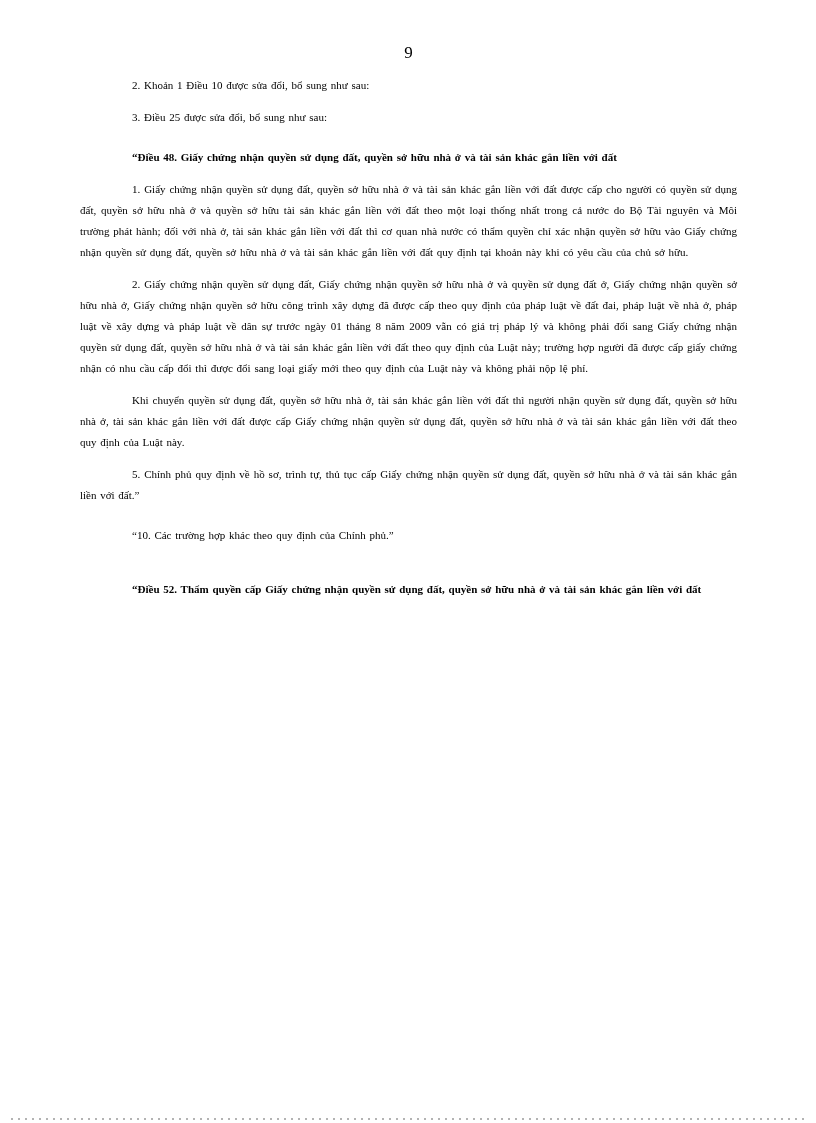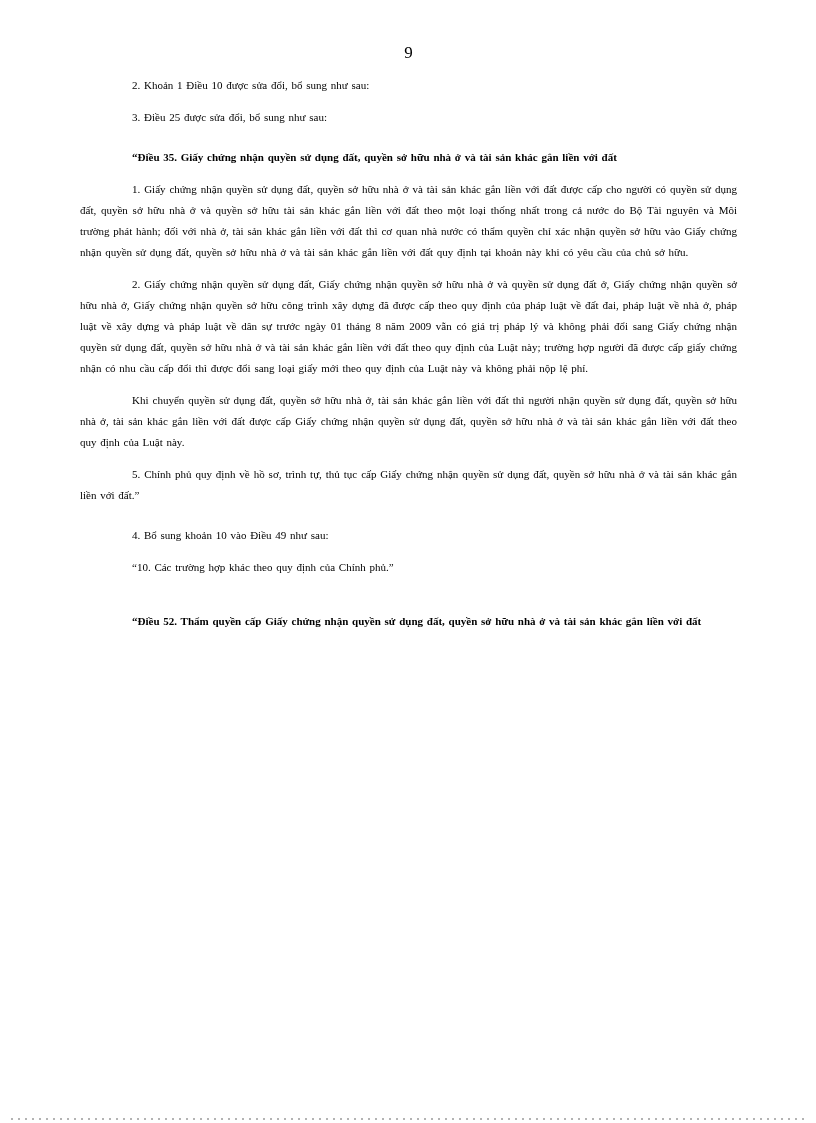--- a/index.html
+++ b/index.html
@@ -50,23 +50,22 @@
   }
 </style>
 </head>
 <body>
 
 <div class="page">
   <div class="page-number">9</div>
 
   <p class="para">2. Khoản 1 Điều 10 được sửa đổi, bổ sung như sau:</p>
   <p class="para sp-lg">3. Điều 25 được sửa đổi, bổ sung như sau:</p>
-  <p class="para bold">“Điều 35. Giấy chứng nhận quyền sử dụng đất, quyền sở hữu nhà ở và tài sản khác gắn liền với đất</p>
+  <p class="para bold">“Điều 48. Giấy chứng nhận quyền sử dụng đất, quyền sở hữu nhà ở và tài sản khác gắn liền với đất</p>
   <p class="para">1. Giấy chứng nhận quyền sử dụng đất, quyền sở hữu nhà ở và tài sản khác gắn liền với đất được cấp cho người có quyền sử dụng đất, quyền sở hữu nhà ở và quyền sở hữu tài sản khác gắn liền với đất theo một loại thống nhất trong cả nước do Bộ Tài nguyên và Môi trường phát hành; đối với nhà ở, tài sản khác gắn liền với đất thì cơ quan nhà nước có thẩm quyền chỉ xác nhận quyền sở hữu vào Giấy chứng nhận quyền sử dụng đất, quyền sở hữu nhà ở và tài sản khác gắn liền với đất quy định tại khoản này khi có yêu cầu của chủ sở hữu.</p>
   <p class="para">2. Giấy chứng nhận quyền sử dụng đất, Giấy chứng nhận quyền sở hữu nhà ở và quyền sử dụng đất ở, Giấy chứng nhận quyền sở hữu nhà ở, Giấy chứng nhận quyền sở hữu công trình xây dựng đã được cấp theo quy định của pháp luật về đất đai, pháp luật về nhà ở, pháp luật về xây dựng và pháp luật về dân sự trước ngày 01 tháng 8 năm 2009 vẫn có giá trị pháp lý và không phải đổi sang Giấy chứng nhận quyền sử dụng đất, quyền sở hữu nhà ở và tài sản khác gắn liền với đất theo quy định của Luật này; trường hợp người đã được cấp giấy chứng nhận có nhu cầu cấp đổi thì được đổi sang loại giấy mới theo quy định của Luật này và không phải nộp lệ phí.</p>
   <p class="para">Khi chuyển quyền sử dụng đất, quyền sở hữu nhà ở, tài sản khác gắn liền với đất thì người nhận quyền sử dụng đất, quyền sở hữu nhà ở, tài sản khác gắn liền với đất được cấp Giấy chứng nhận quyền sử dụng đất, quyền sở hữu nhà ở và tài sản khác gắn liền với đất theo quy định của Luật này.</p>
   <p class="para sp-lg">5. Chính phủ quy định về hồ sơ, trình tự, thủ tục cấp Giấy chứng nhận quyền sử dụng đất, quyền sở hữu nhà ở và tài sản khác gắn liền với đất.”</p>
-  <p class="para">4. Bổ sung khoản 10 vào Điều 49 như sau:</p>
   <p class="para">“10. Các trường hợp khác theo quy định của Chính phủ.”</p>
   <p class="para bold mt-xl">“Điều 52. Thẩm quyền cấp Giấy chứng nhận quyền sử dụng đất, quyền sở hữu nhà ở và tài sản khác gắn liền với đất</p>
 </div>
 
 <div class="dotted-line"></div>
 
 </body></html>

